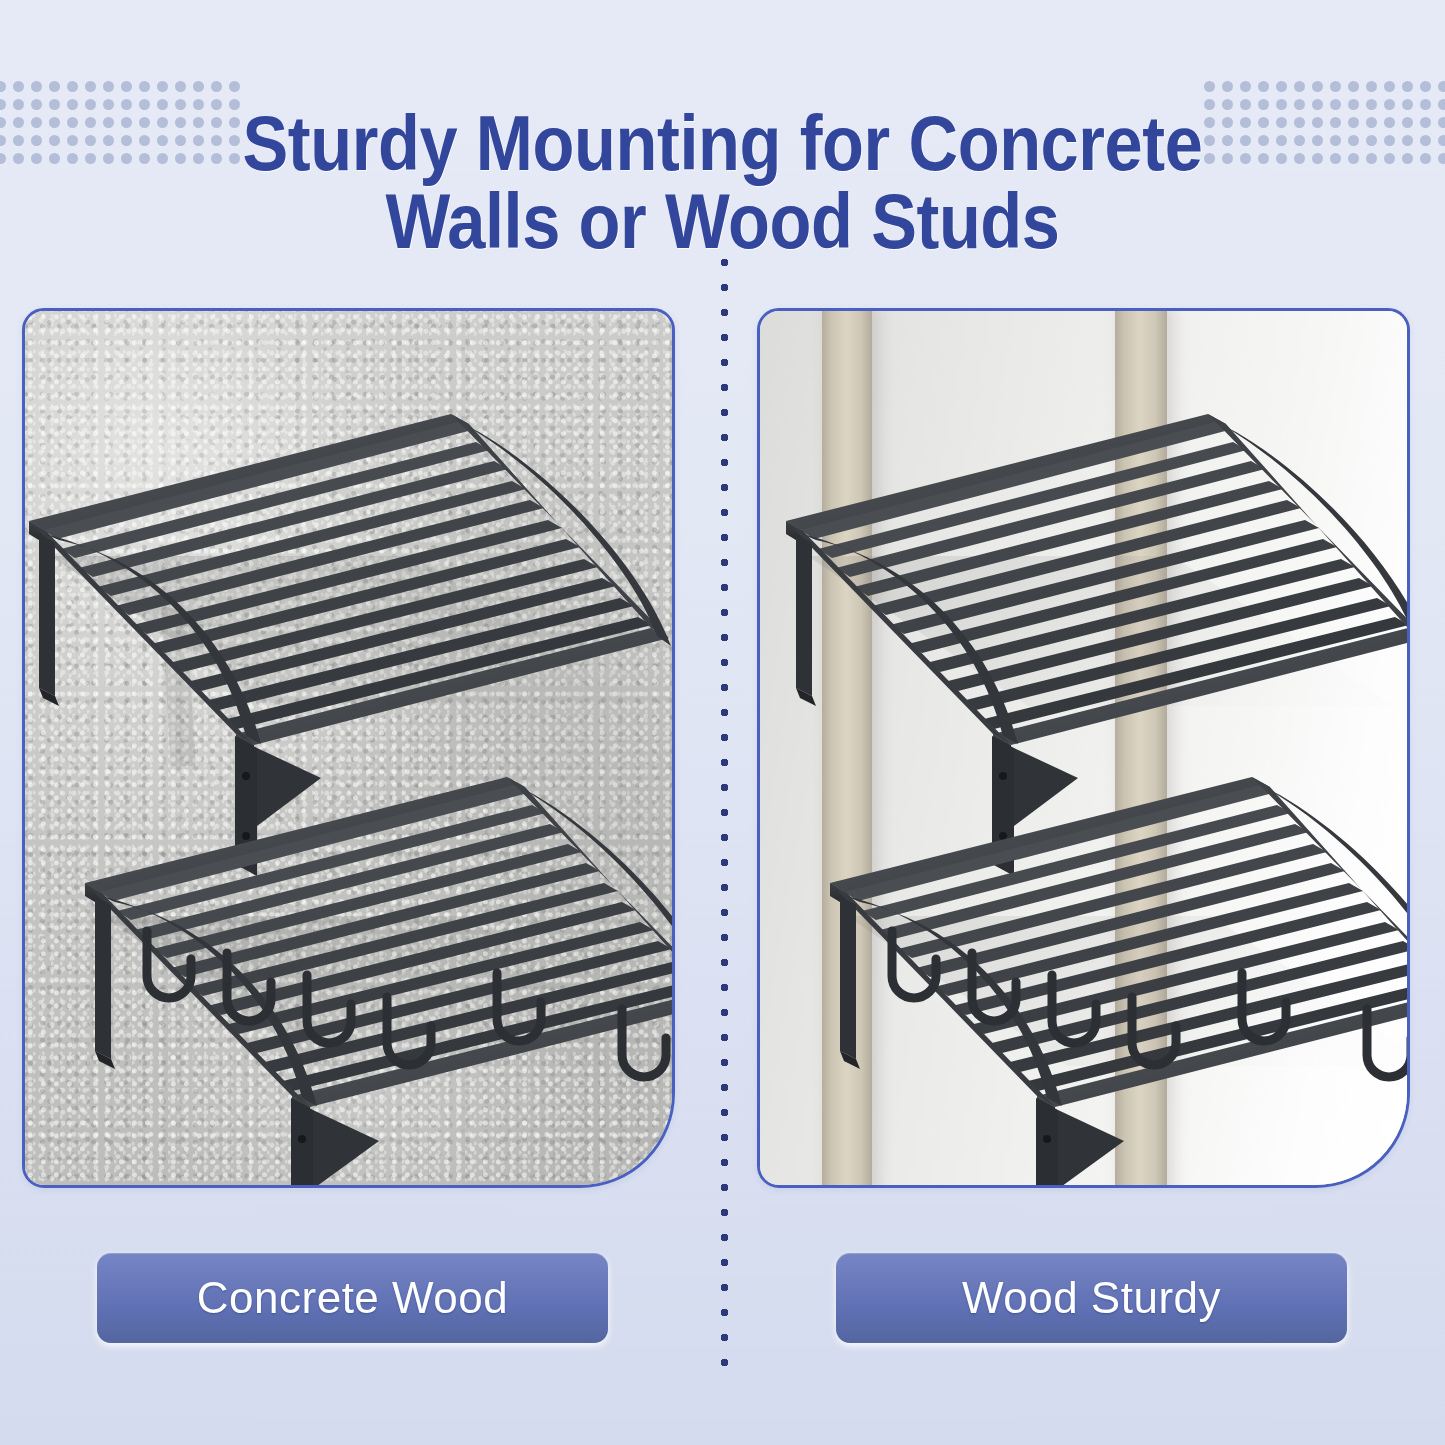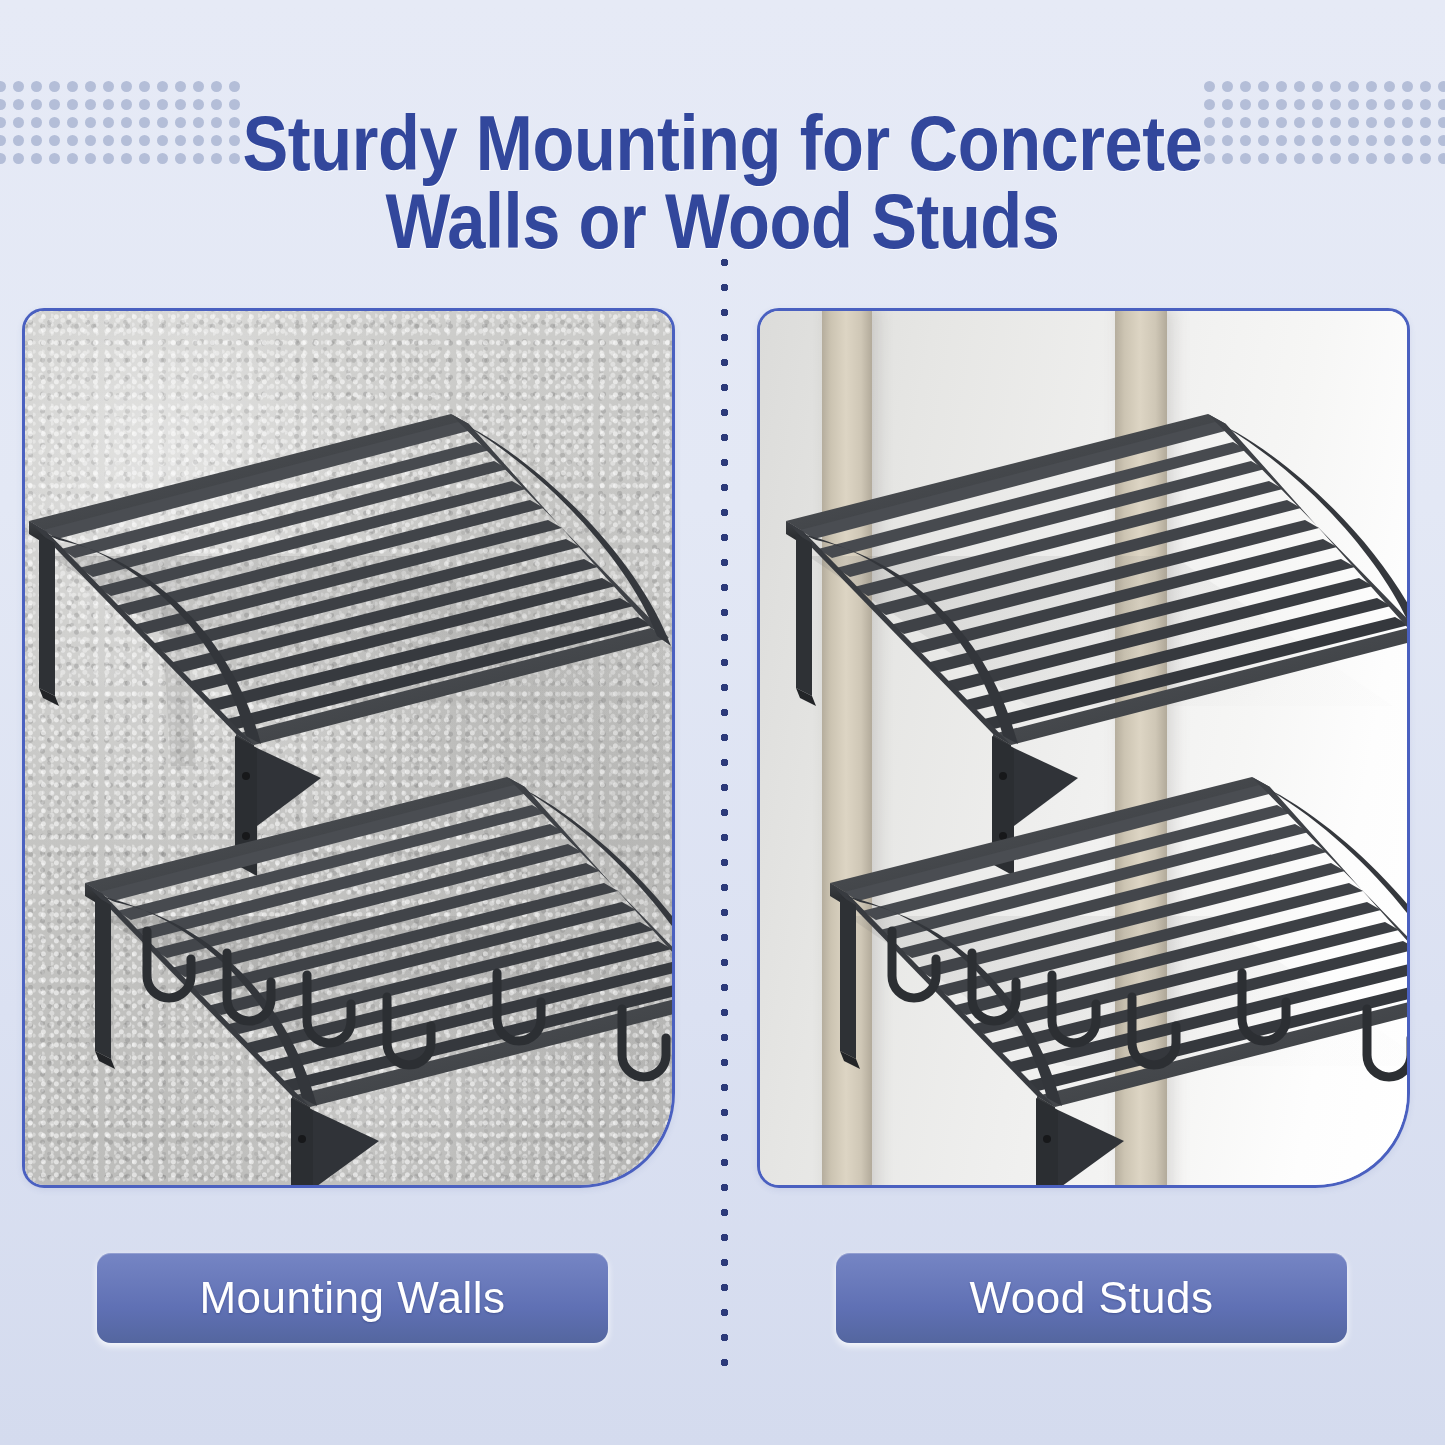--- a/index.html
+++ b/index.html
@@ -595,19 +595,19 @@
             <polygon points="236,339 302,370 236,418" fill="#303338"></polygon>
             <circle cx="225" cy="368" r="4" fill="#17181a"></circle>
             <circle cx="225" cy="428" r="4" fill="#17181a"></circle>
           </g>
         </svg>
       </div>
     </div>
   </div>
 
   <div class="caption left-caption">
-    <span>Mounting Walls</span>
+    <span>Concrete Wood</span>
   </div>
   <div class="caption right-caption">
-    <span>Wood Studs</span>
+    <span>Wood Sturdy</span>
   </div>
 
 </div>
 
 </body></html>

